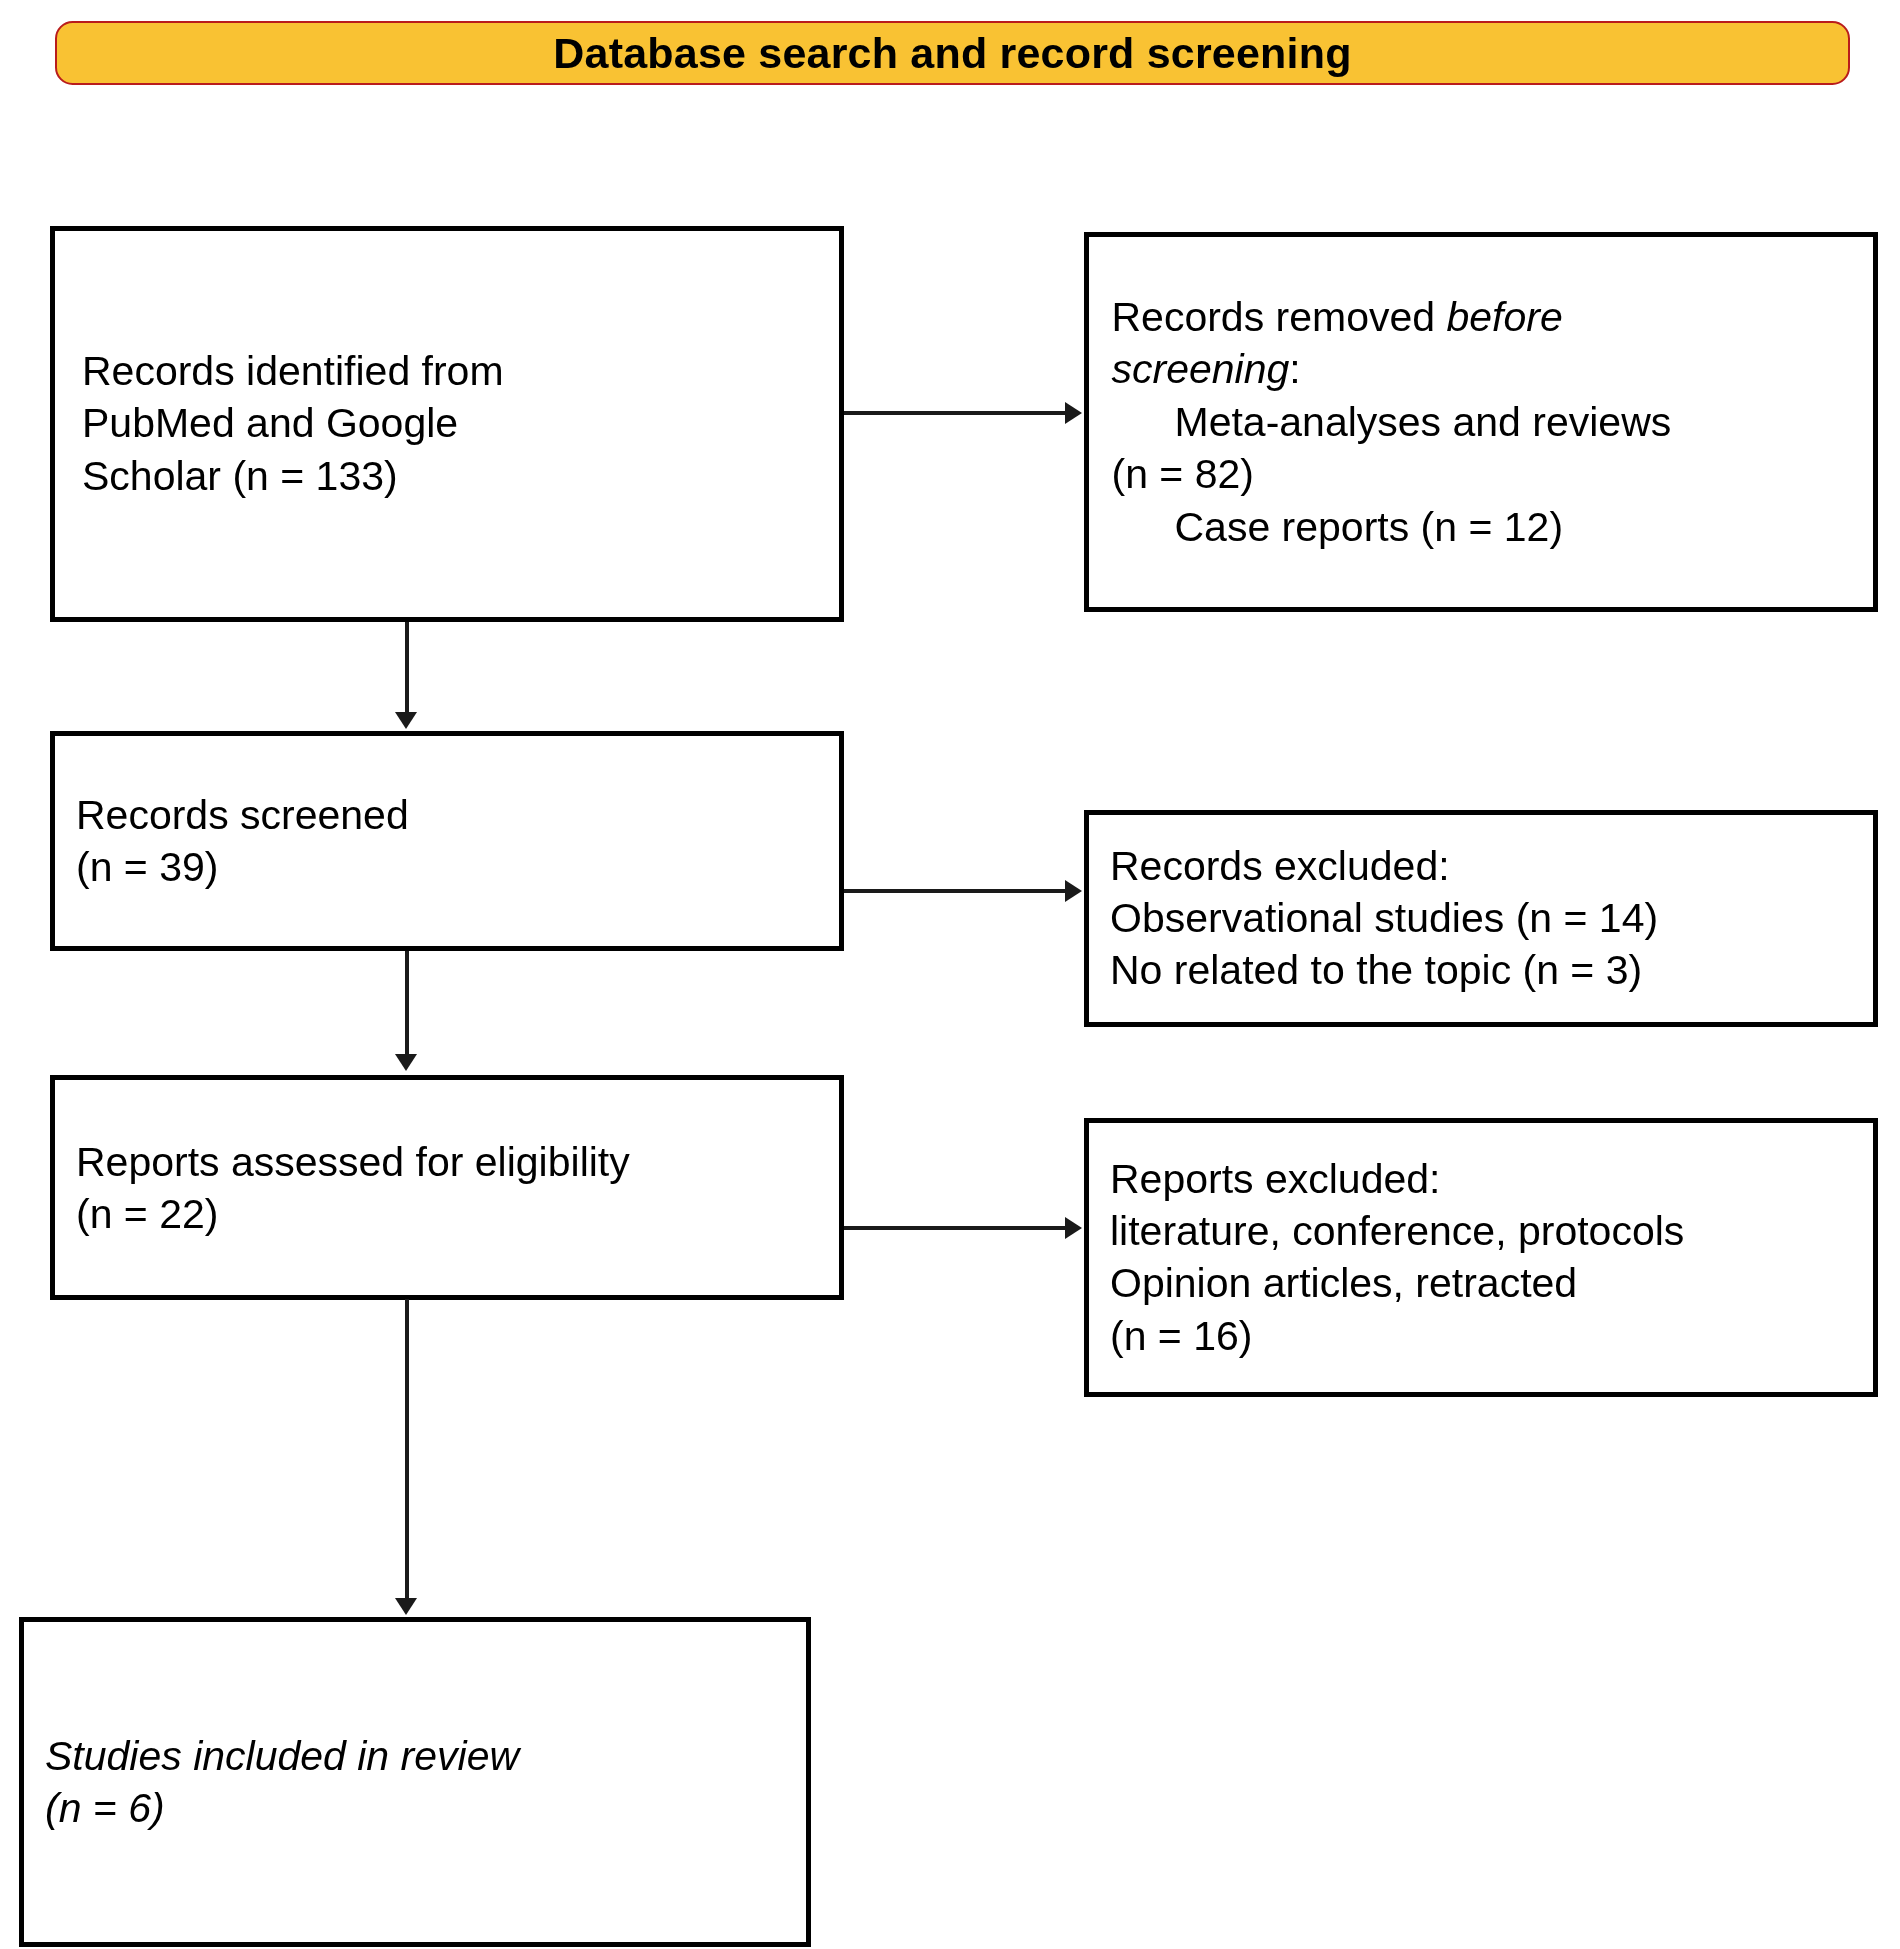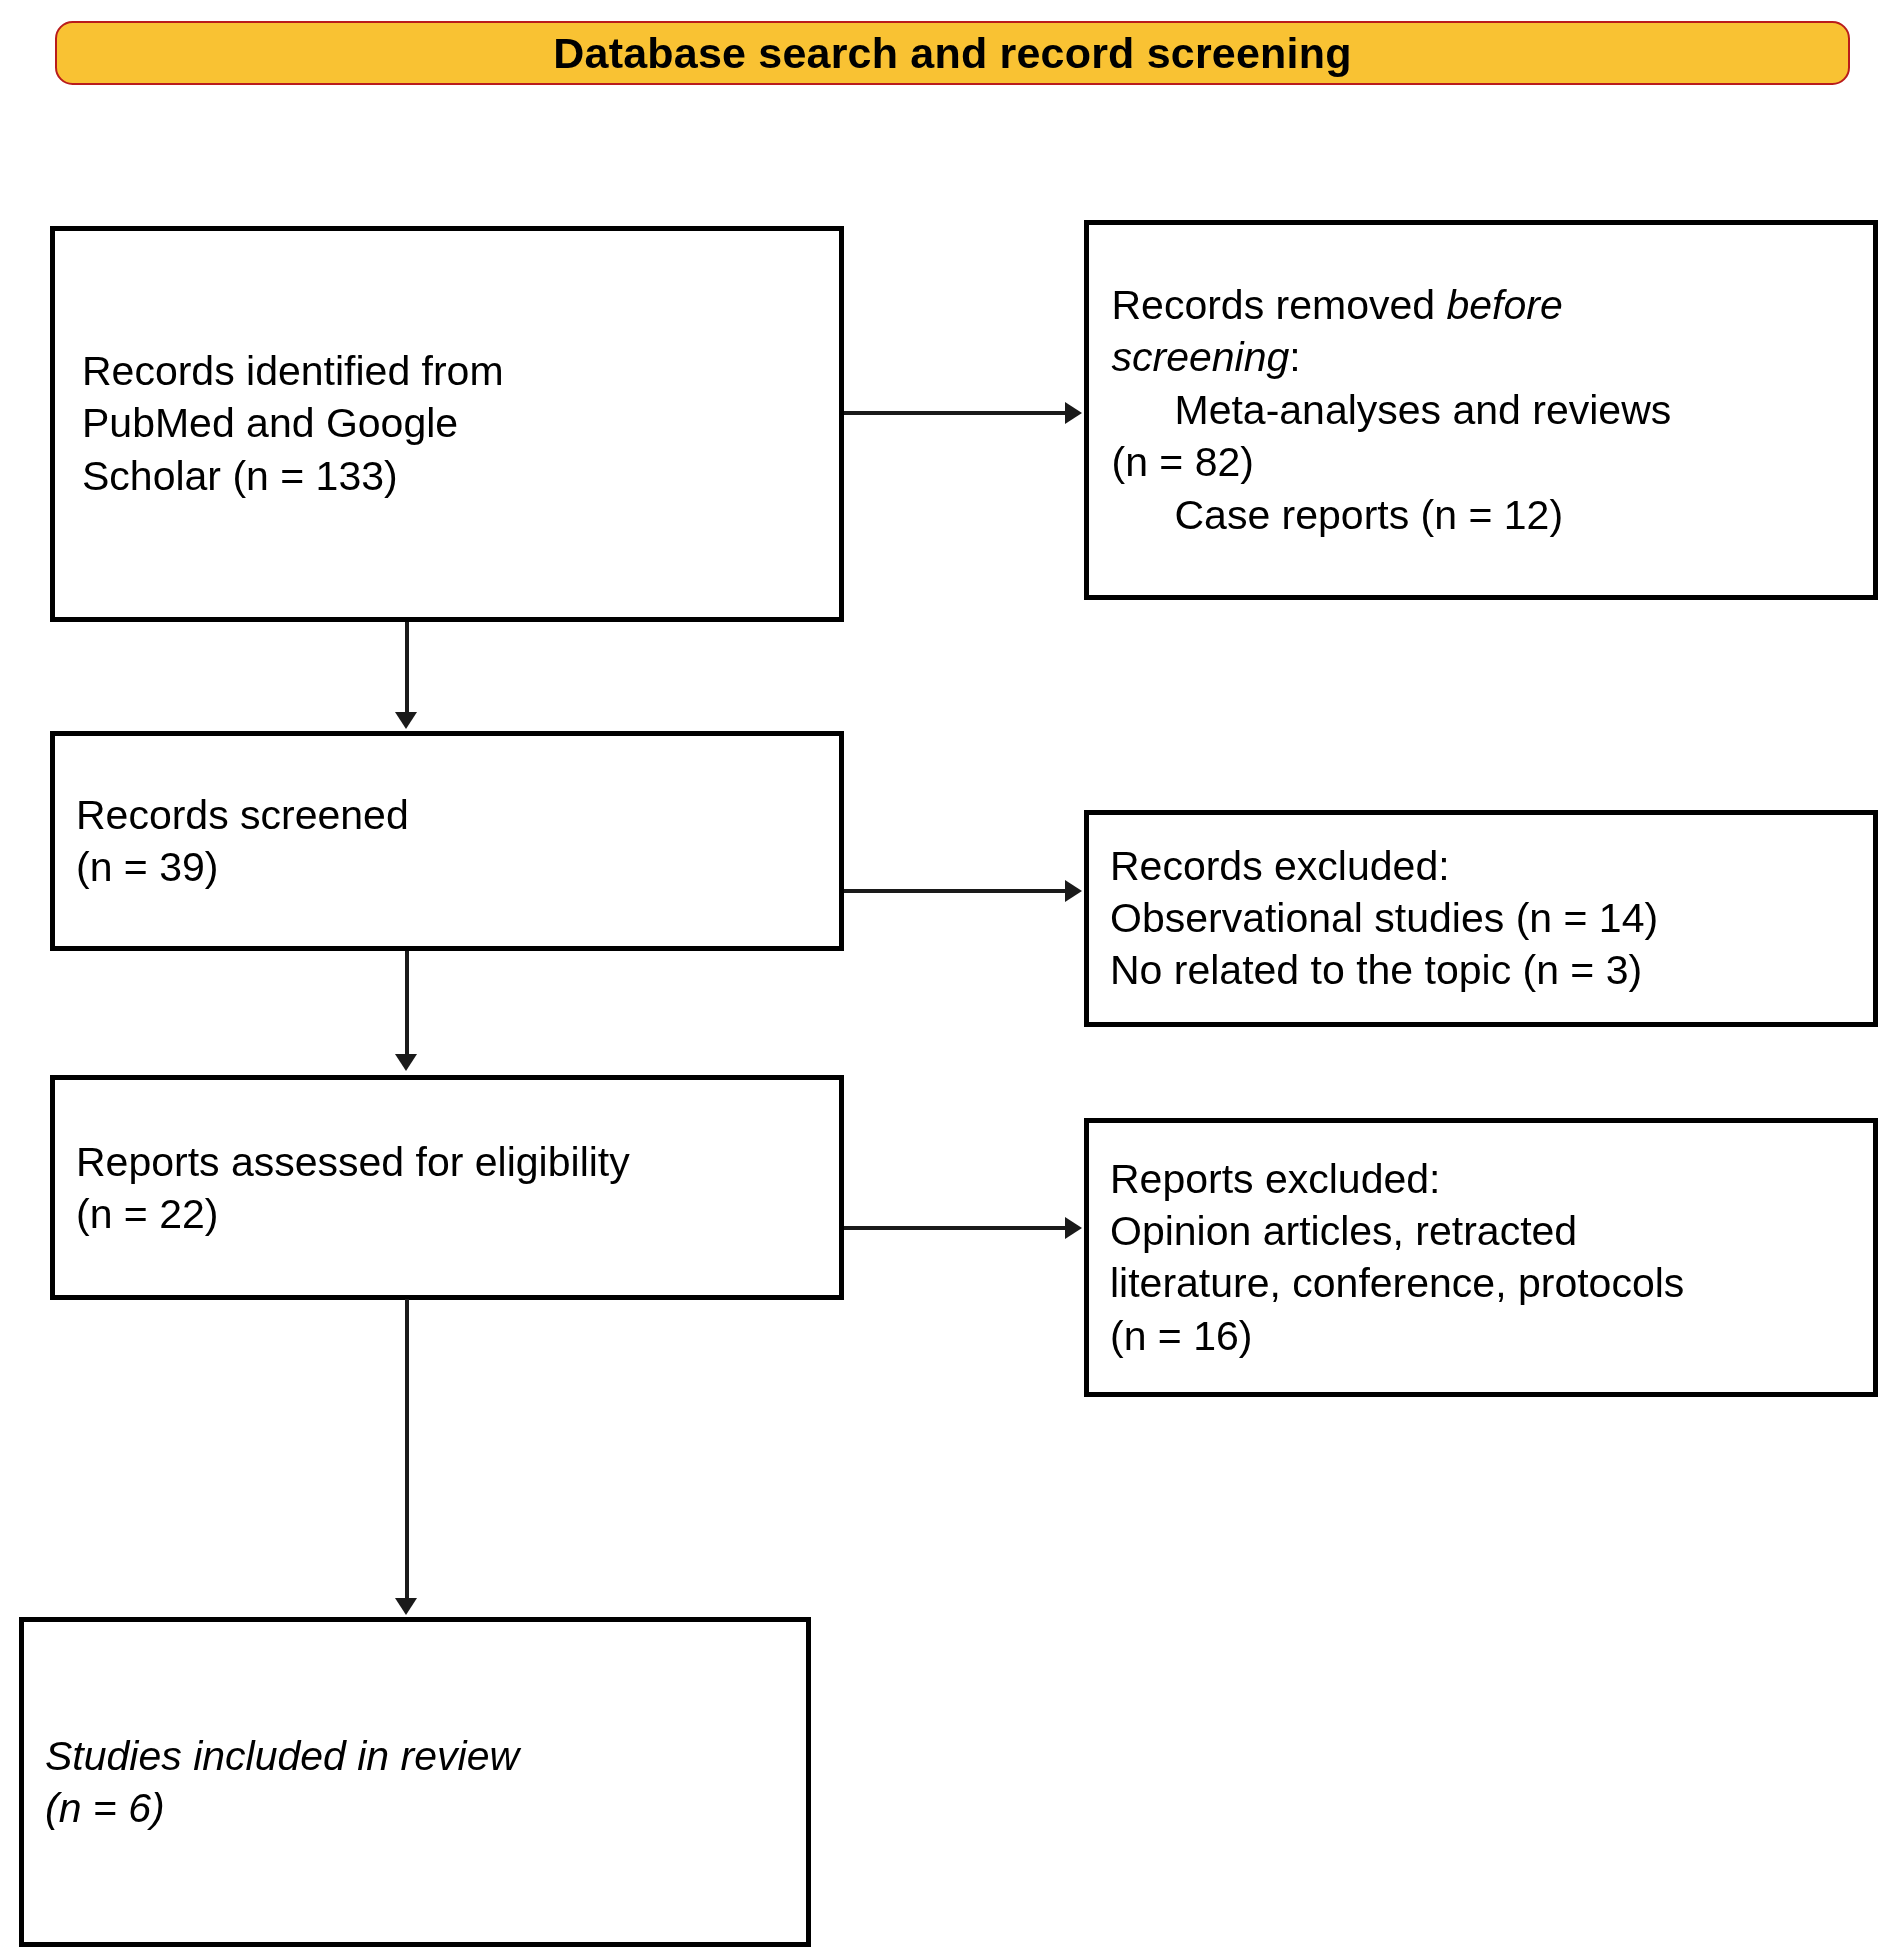--- a/index.html
+++ b/index.html
@@ -66,21 +66,21 @@
   .indent { padding-left: 63px; }
   .em { font-style: italic; }
 
   
   #box-identified { left: 50px;  top: 226px;  width: 794px;  height: 396px; }
   #box-screened   { left: 50px;  top: 731px;  width: 794px;  height: 220px; }
   #box-eligible   { left: 50px;  top: 1075px; width: 794px;  height: 225px; padding-left: 28px; }
   #box-included   { left: 19px;  top: 1617px; width: 792px;  height: 330px; font-style: italic; }
 
   
-  #box-removed    { left: 1084px; top: 220px;  width: 794px;  height: 380px; }
+  #box-removed    { left: 1084px; top: 232px;  width: 794px;  height: 380px; }
   #box-rec-excl   { left: 1084px; top: 786px;  width: 794px;  height: 217px; margin-top: 24px; }
   #box-rep-excl   { left: 1084px; top: 1118px; width: 794px;  height: 279px; }
 
   
   #box-identified .box-inner { padding: 0 27px; }
   #box-removed  .box-inner { padding: 0 22.5px; }
 
   
   .conn {
     position: absolute;
@@ -167,22 +167,22 @@
   <div class="box" id="box-eligible">
     <div class="box-inner">
       <div class="box-line">Reports assessed for eligibility</div>
       <div class="box-line">(n = 22)</div>
     </div>
   </div>
 
   <div class="box" id="box-rep-excl">
     <div class="box-inner">
       <div class="box-line">Reports excluded:</div>
+      <div class="box-line">literature, conference, protocols</div>
       <div class="box-line">Opinion articles, retracted</div>
-      <div class="box-line">literature, conference, protocols</div>
       <div class="box-line">(n = 16)</div>
     </div>
   </div>
 
   <div class="box" id="box-included">
     <div class="box-inner">
       <div class="box-line">Studies included in review</div>
       <div class="box-line">(n =  6)</div>
     </div>
   </div>

